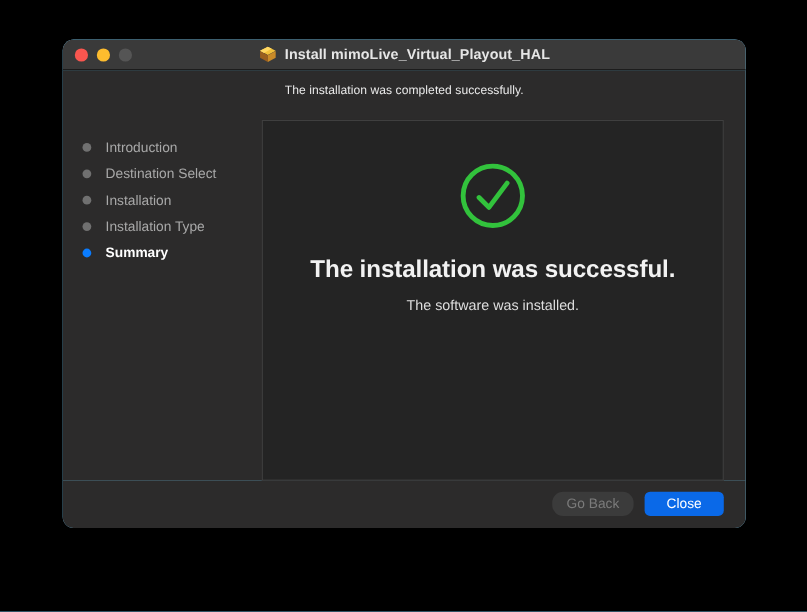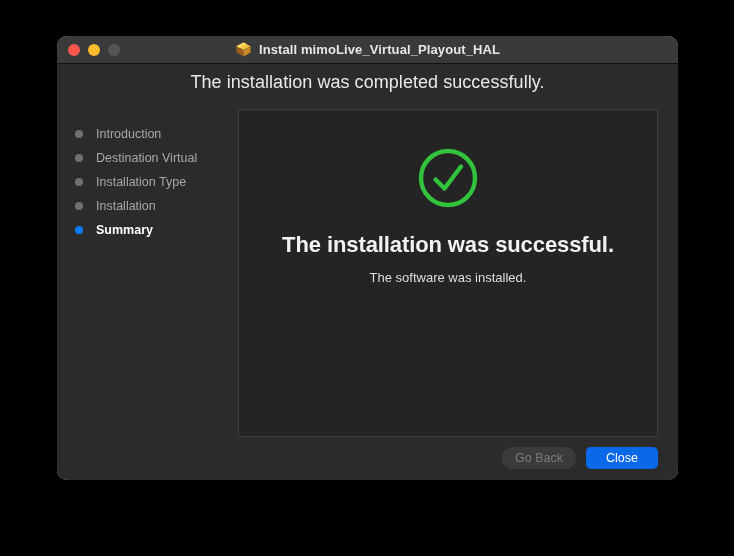--- a/index.html
+++ b/index.html
@@ -81,21 +81,21 @@
 
   
   .header-strip {
     flex: 0 0 36px;
     display: flex;
     align-items: center;
     justify-content: center;
     background: #2c2b2b;
   }
   .header-text {
-    font-size: 18px;
+    font-size: 11px;
     color: #e9e9e9;
     letter-spacing: 0.05px;
   }
 
   
   .window-body {
     flex: 1 1 auto;
     display: flex;
     background: #2c2b2b;
     padding: 0 20px 0 0;
@@ -230,29 +230,29 @@
 
   <div class="window-body">
 
     <div class="sidebar">
       <div class="step">
         <span class="step-bullet"></span>
         <span class="step-label">Introduction</span>
       </div>
       <div class="step">
         <span class="step-bullet"></span>
-        <span class="step-label">Destination Virtual</span>
+        <span class="step-label">Destination Select</span>
+      </div>
+      <div class="step">
+        <span class="step-bullet"></span>
+        <span class="step-label">Installation</span>
       </div>
       <div class="step">
         <span class="step-bullet"></span>
         <span class="step-label">Installation Type</span>
-      </div>
-      <div class="step">
-        <span class="step-bullet"></span>
-        <span class="step-label">Installation</span>
       </div>
       <div class="step current">
         <span class="step-bullet"></span>
         <span class="step-label">Summary</span>
       </div>
     </div>
 
     <div class="content-panel">
       <svg class="success-mark" viewBox="0 0 62 62">
         <circle cx="31" cy="31" r="27" fill="none" stroke="#32c23c" stroke-width="4.4"></circle>

